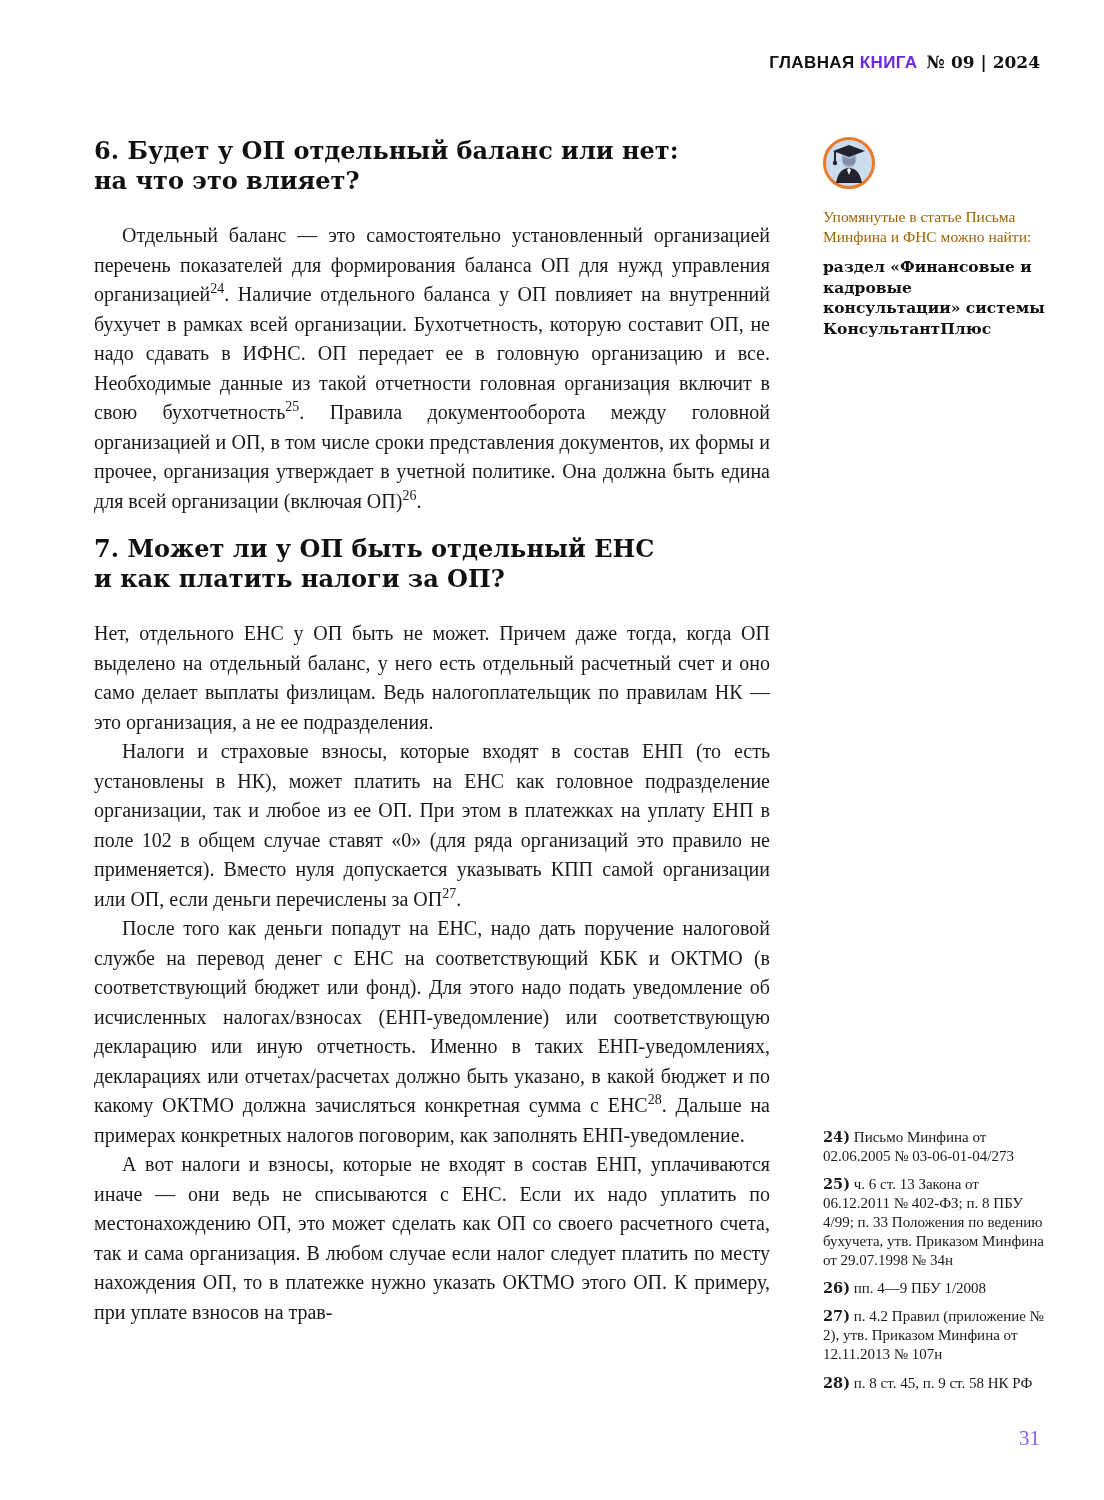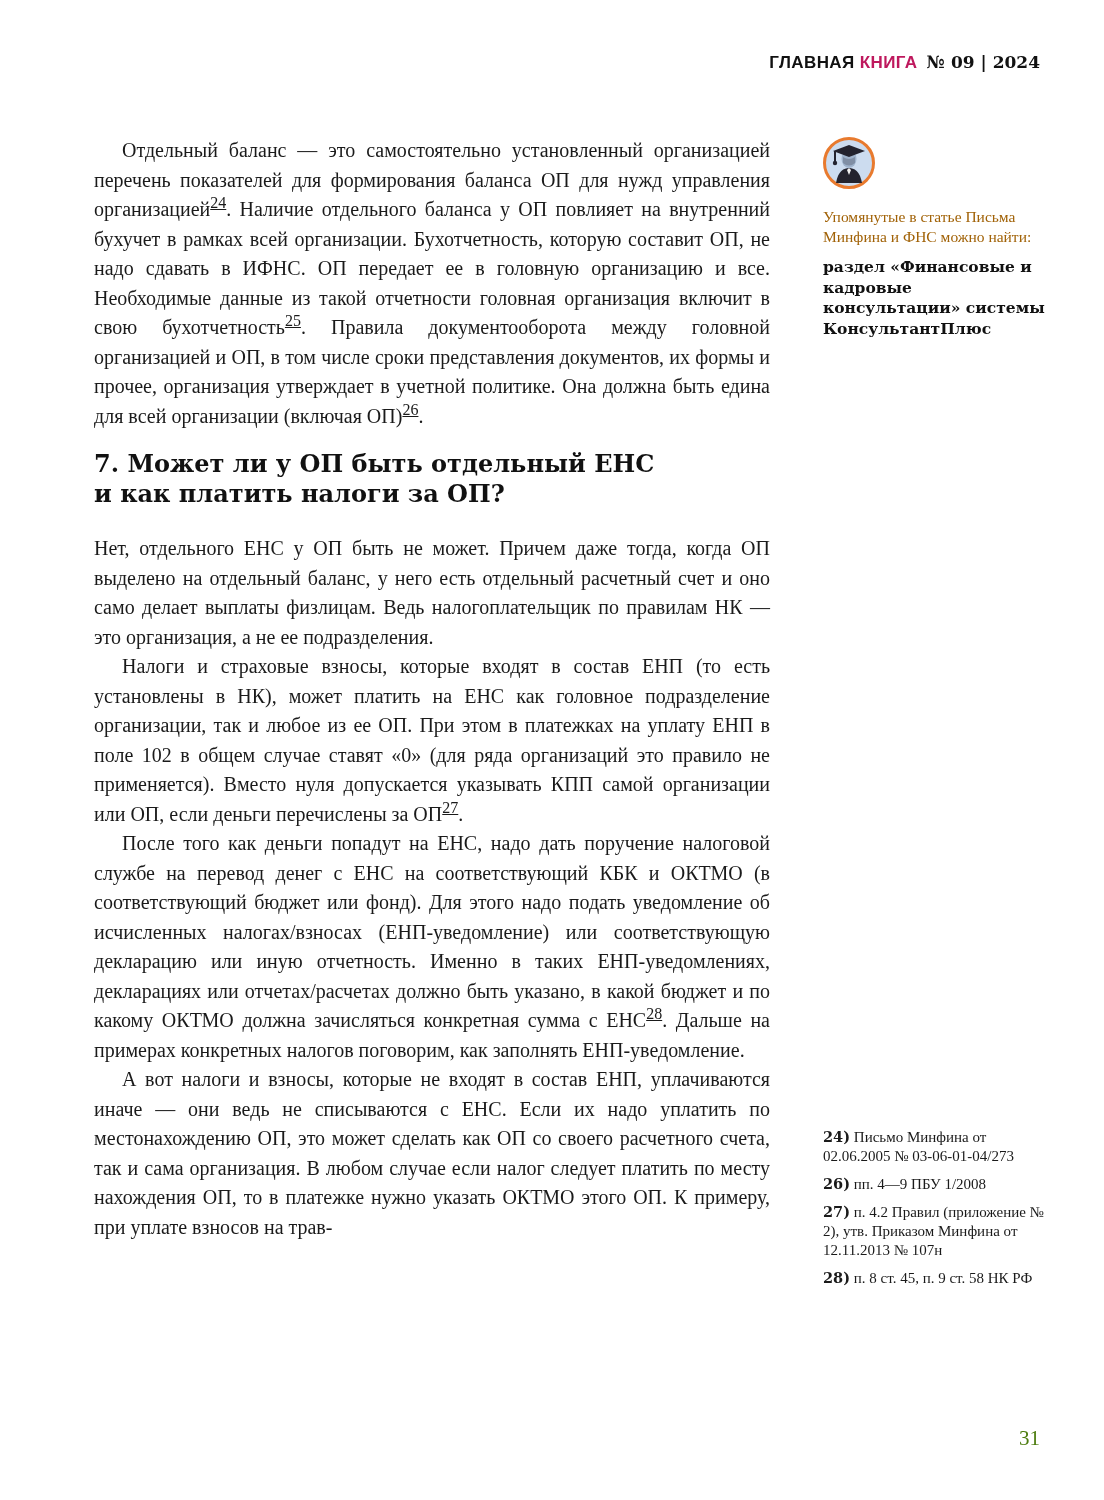--- a/index.html
+++ b/index.html
@@ -31,21 +31,21 @@
     font-weight:bold; font-size:24px; line-height:1.23;
     color:#111; margin:0 0 26px 0;
   }
   .sec-heading.second{ margin-top:18px; }
   .body-p{
     font-size:20px; line-height:1.475; text-align:justify;
     margin:0; color:#1a1a1a;
   }
   .body-p.indent{ text-indent:28px; }
   .body-p sup{
-    font-size:16px; line-height:0; vertical-align:super;text-decoration:underline;
+    font-size:14px; line-height:0; vertical-align:super;
   }
   
   .sidebar{
     position:absolute; left:823px; top:137px; width:224px; height:1290px;
   }
   .note-icon{ width:52px; height:52px; display:block; }
   .note-text{
     margin-top:18px; font-size:15.5px; line-height:1.3; color:#a16207;
   }
   .note-bold{
@@ -54,33 +54,34 @@
   }
   .footnotes{
     position:absolute; top:991px; left:0; width:224px;
     font-size:15px; line-height:1.27; color:#1a1a1a;
   }
   .footnote{ margin-bottom:9px; }
   .footnote b{ font-family:"DejaVu Serif", serif; font-size:14.5px; }
   
   .page-number{
     position:absolute; top:1426px; right:64px;
-    font-size:21px; color:#4d7c0f;
+    font-size:21px; color:#8b5cf6;
   }
 </style>
 </head>
 <body>
 
 <div class="page-header">
   <span>ГЛАВНАЯ</span>
-  <span class="accent" style="color: #be185d;">КНИГА</span>
+  <span class="accent" style="color: #6d28d9;">КНИГА</span>
   <span class="issue">№ 09 | 2024</span>
 </div>
 
 <div class="main-col">
+    <h2 class="sec-heading">6. Будет у ОП отдельный баланс или нет:<br>на что это влияет?</h2>
     <p class="body-p indent">Отдельный баланс — это самостоятельно установленный организацией перечень показателей для формирования баланса ОП для нужд управления организацией<sup>24</sup>. Наличие отдельного баланса у ОП повлияет на внутренний бухучет в рамках всей организации. Бухотчетность, которую составит ОП, не надо сдавать в ИФНС. ОП передает ее в головную организацию и все. Необходимые данные из такой отчетности головная организация включит в свою бухотчетность<sup>25</sup>. Правила документооборота между головной организацией и ОП, в том числе сроки представления документов, их формы и прочее, организация утверждает в учетной политике. Она должна быть едина для всей организации (включая ОП)<sup>26</sup>.</p>
     <h2 class="sec-heading second">7. Может ли у ОП быть отдельный ЕНС<br>и как платить налоги за ОП?</h2>
     <p class="body-p">Нет, отдельного ЕНС у ОП быть не может. Причем даже тогда, когда ОП выделено на отдельный баланс, у него есть отдельный расчетный счет и оно само делает выплаты физлицам. Ведь налогоплательщик по правилам НК — это организация, а не ее подразделения.</p>
     <p class="body-p indent">Налоги и страховые взносы, которые входят в состав ЕНП (то есть установлены в НК), может платить на ЕНС как головное подразделение организации, так и любое из ее ОП. При этом в платежках на уплату ЕНП в поле 102 в общем случае ставят «0» (для ряда организаций это правило не применяется). Вместо нуля допускается указывать КПП самой организации или ОП, если деньги перечислены за ОП<sup>27</sup>.</p>
     <p class="body-p indent">После того как деньги попадут на ЕНС, надо дать поручение налоговой службе на перевод денег с ЕНС на соответствующий КБК и ОКТМО (в соответствующий бюджет или фонд). Для этого надо подать уведомление об исчисленных налогах/взносах (ЕНП-уведомление) или соответствующую декларацию или иную отчетность. Именно в таких ЕНП-уведомлениях, декларациях или отчетах/расчетах должно быть указано, в какой бюджет и по какому ОКТМО должна зачисляться конкретная сумма с ЕНС<sup>28</sup>. Дальше на примерах конкретных налогов поговорим, как заполнять ЕНП-уведомление.</p>
     <p class="body-p indent">А вот налоги и взносы, которые не входят в состав ЕНП, уплачиваются иначе — они ведь не списываются с ЕНС. Если их надо уплатить по местонахождению ОП, это может сделать как ОП со своего расчетного счета, так и сама организация. В любом случае если налог следует платить по месту нахождения ОП, то в платежке нужно указать ОКТМО этого ОП. К примеру, при уплате взносов на трав-</p>
   </div>
 
 <div class="sidebar">
   <svg class="note-icon" viewBox="0 0 52 52">
@@ -95,19 +96,20 @@
     <path d="M10 14 L26 8 L42 14 L26 20 Z" fill="#23232e"></path>
     <rect x="20" y="12" width="12" height="4" fill="#23232e"></rect>
 
     <path d="M12 14 L12 24" stroke="#23232e" stroke-width="2" fill="none"></path>
     <circle cx="12" cy="26" r="2.2" fill="#23232e"></circle>
   </svg>
   <div class="note-text">Упомянутые в статье Письма Минфина и ФНС можно найти:</div>
   <div class="note-bold">раздел «Финансовые и кадровые консультации» системы КонсультантПлюс</div>
   <div class="footnotes">
       <div class="footnote"><b>24)</b> Письмо Минфина от 02.06.2005 № 03-06-01-04/273</div>
+      <div class="footnote"><b>25)</b> ч. 6 ст. 13 Закона от 06.12.2011 № 402-ФЗ; п. 8 ПБУ 4/99; п. 33 Положения по ведению бухучета, утв. Приказом Минфина от 29.07.1998 № 34н</div>
       <div class="footnote"><b>26)</b> пп. 4—9 ПБУ 1/2008</div>
       <div class="footnote"><b>27)</b> п. 4.2 Правил (приложение № 2), утв. Приказом Минфина от 12.11.2013 № 107н</div>
       <div class="footnote"><b>28)</b> п. 8 ст. 45, п. 9 ст. 58 НК РФ</div>
     </div>
 </div>
 
 <div class="page-number">31</div>
 
 </body></html>

